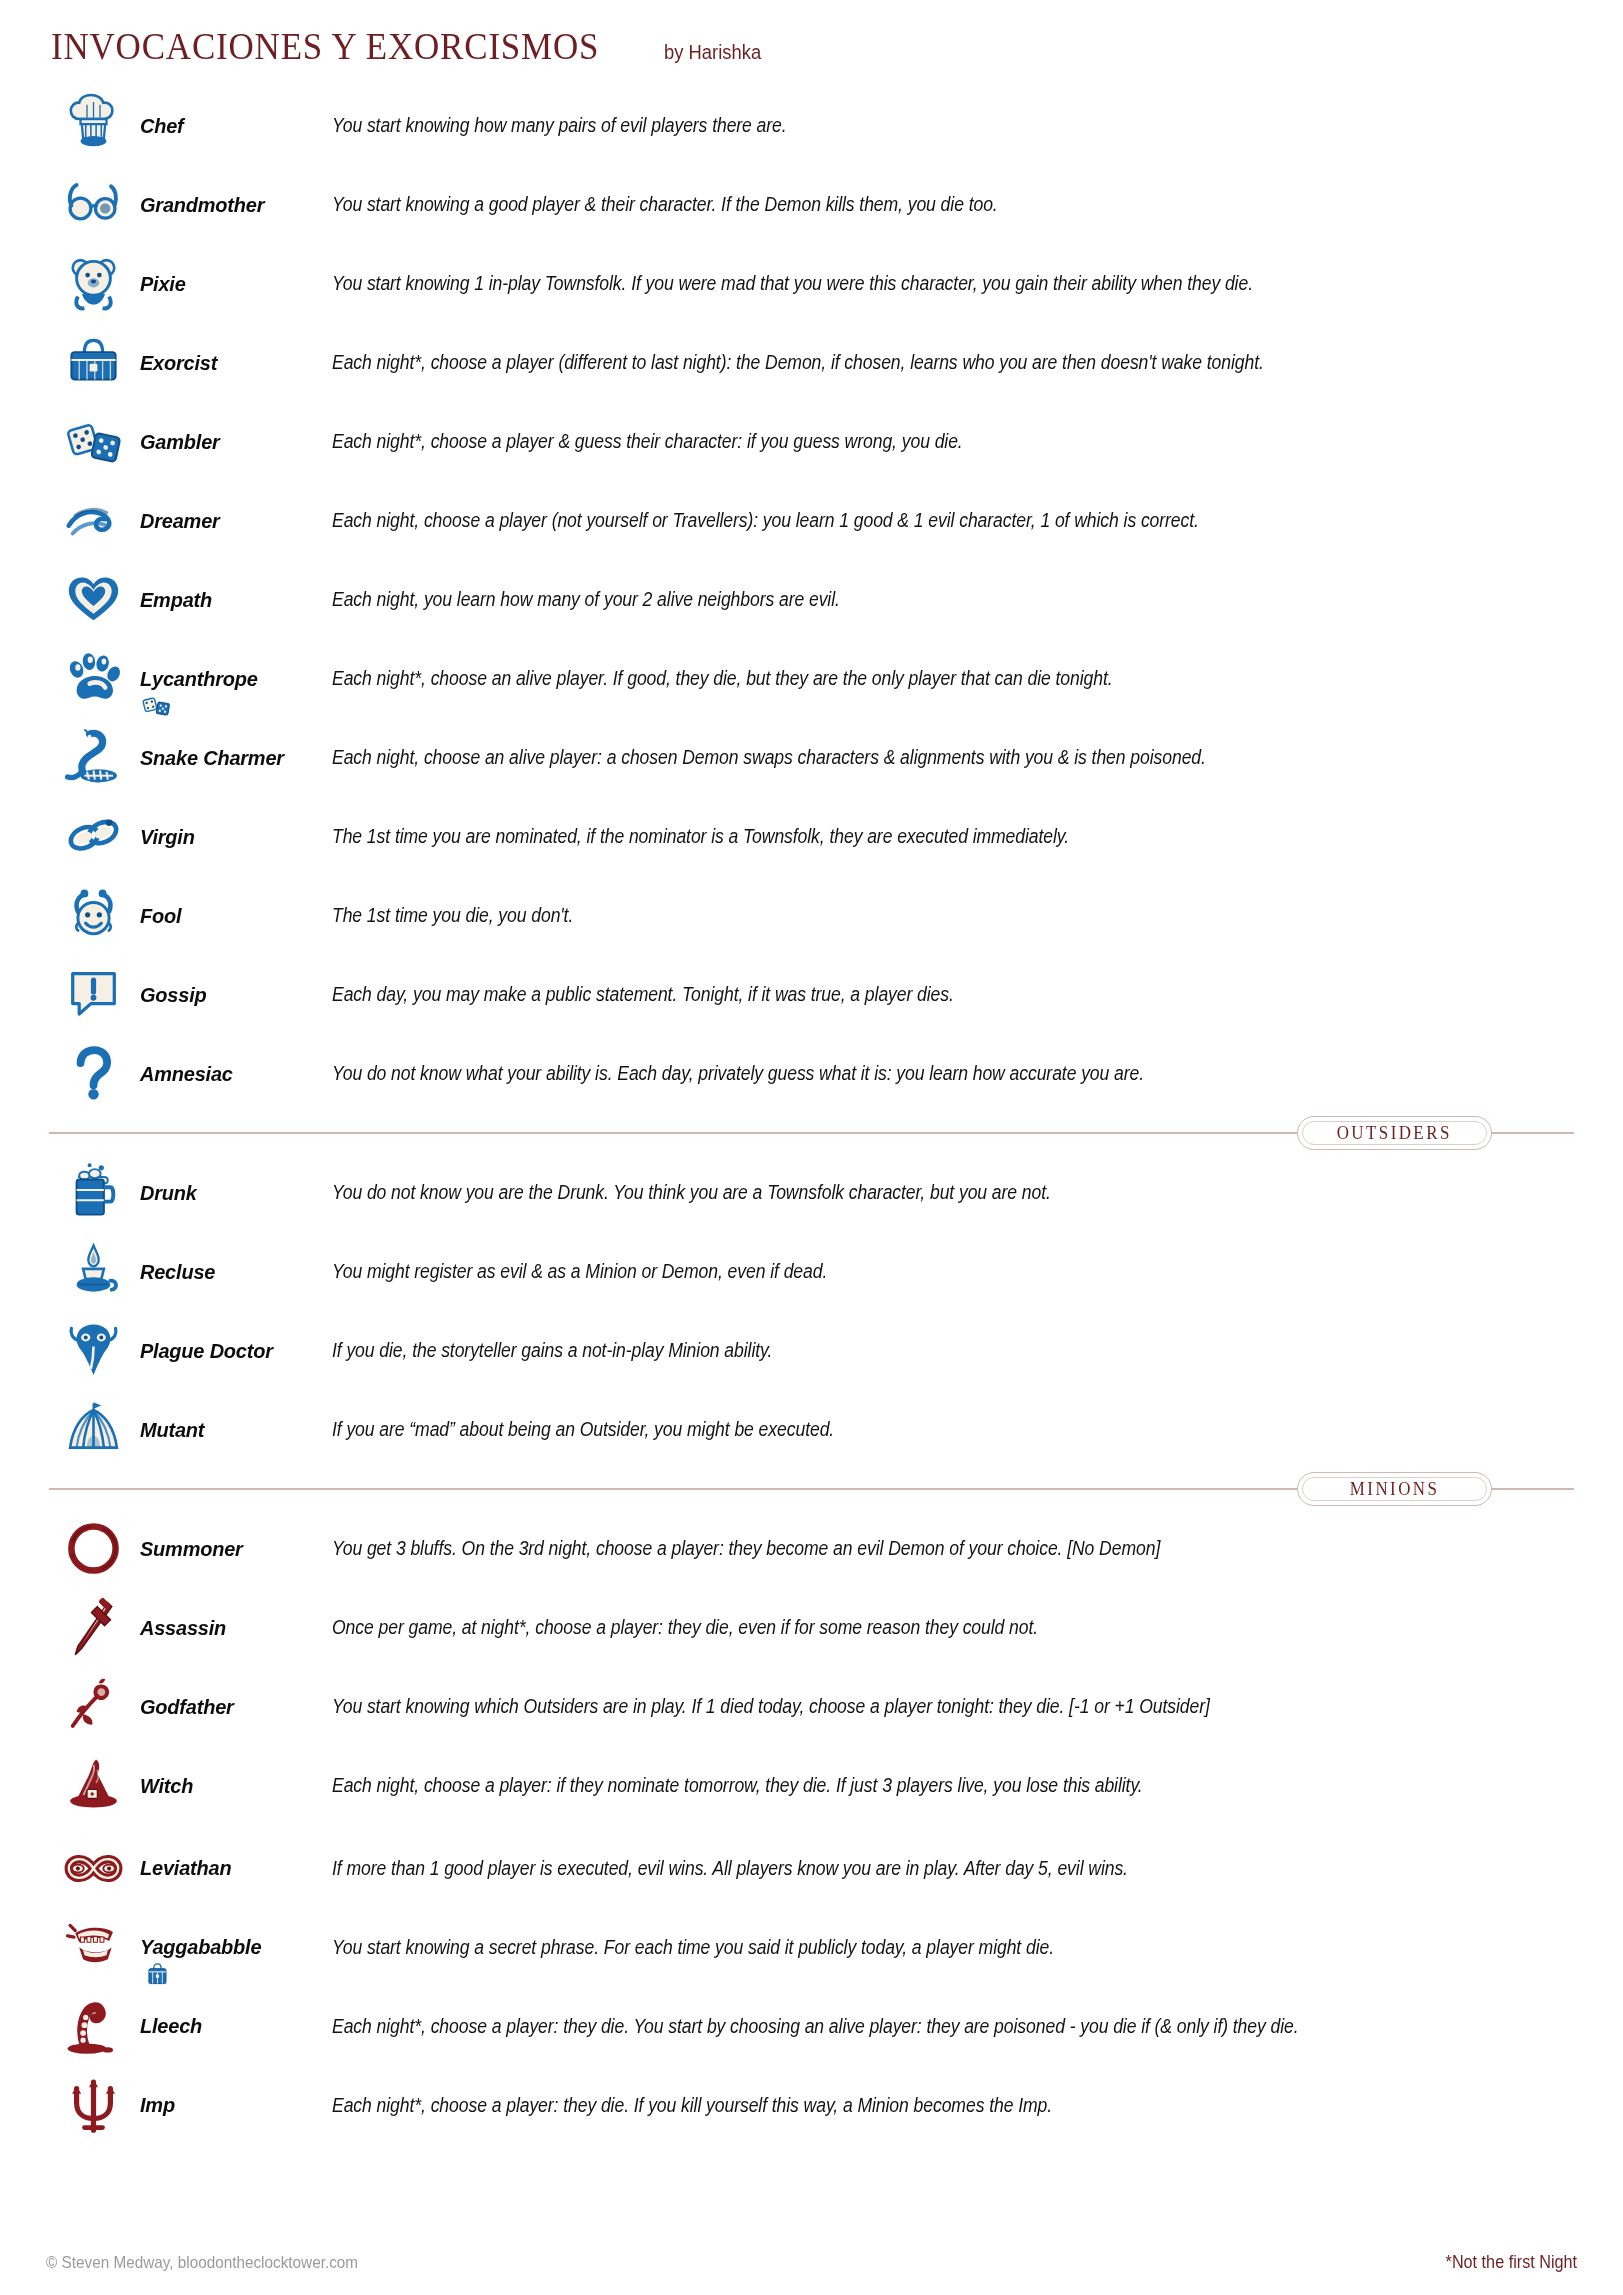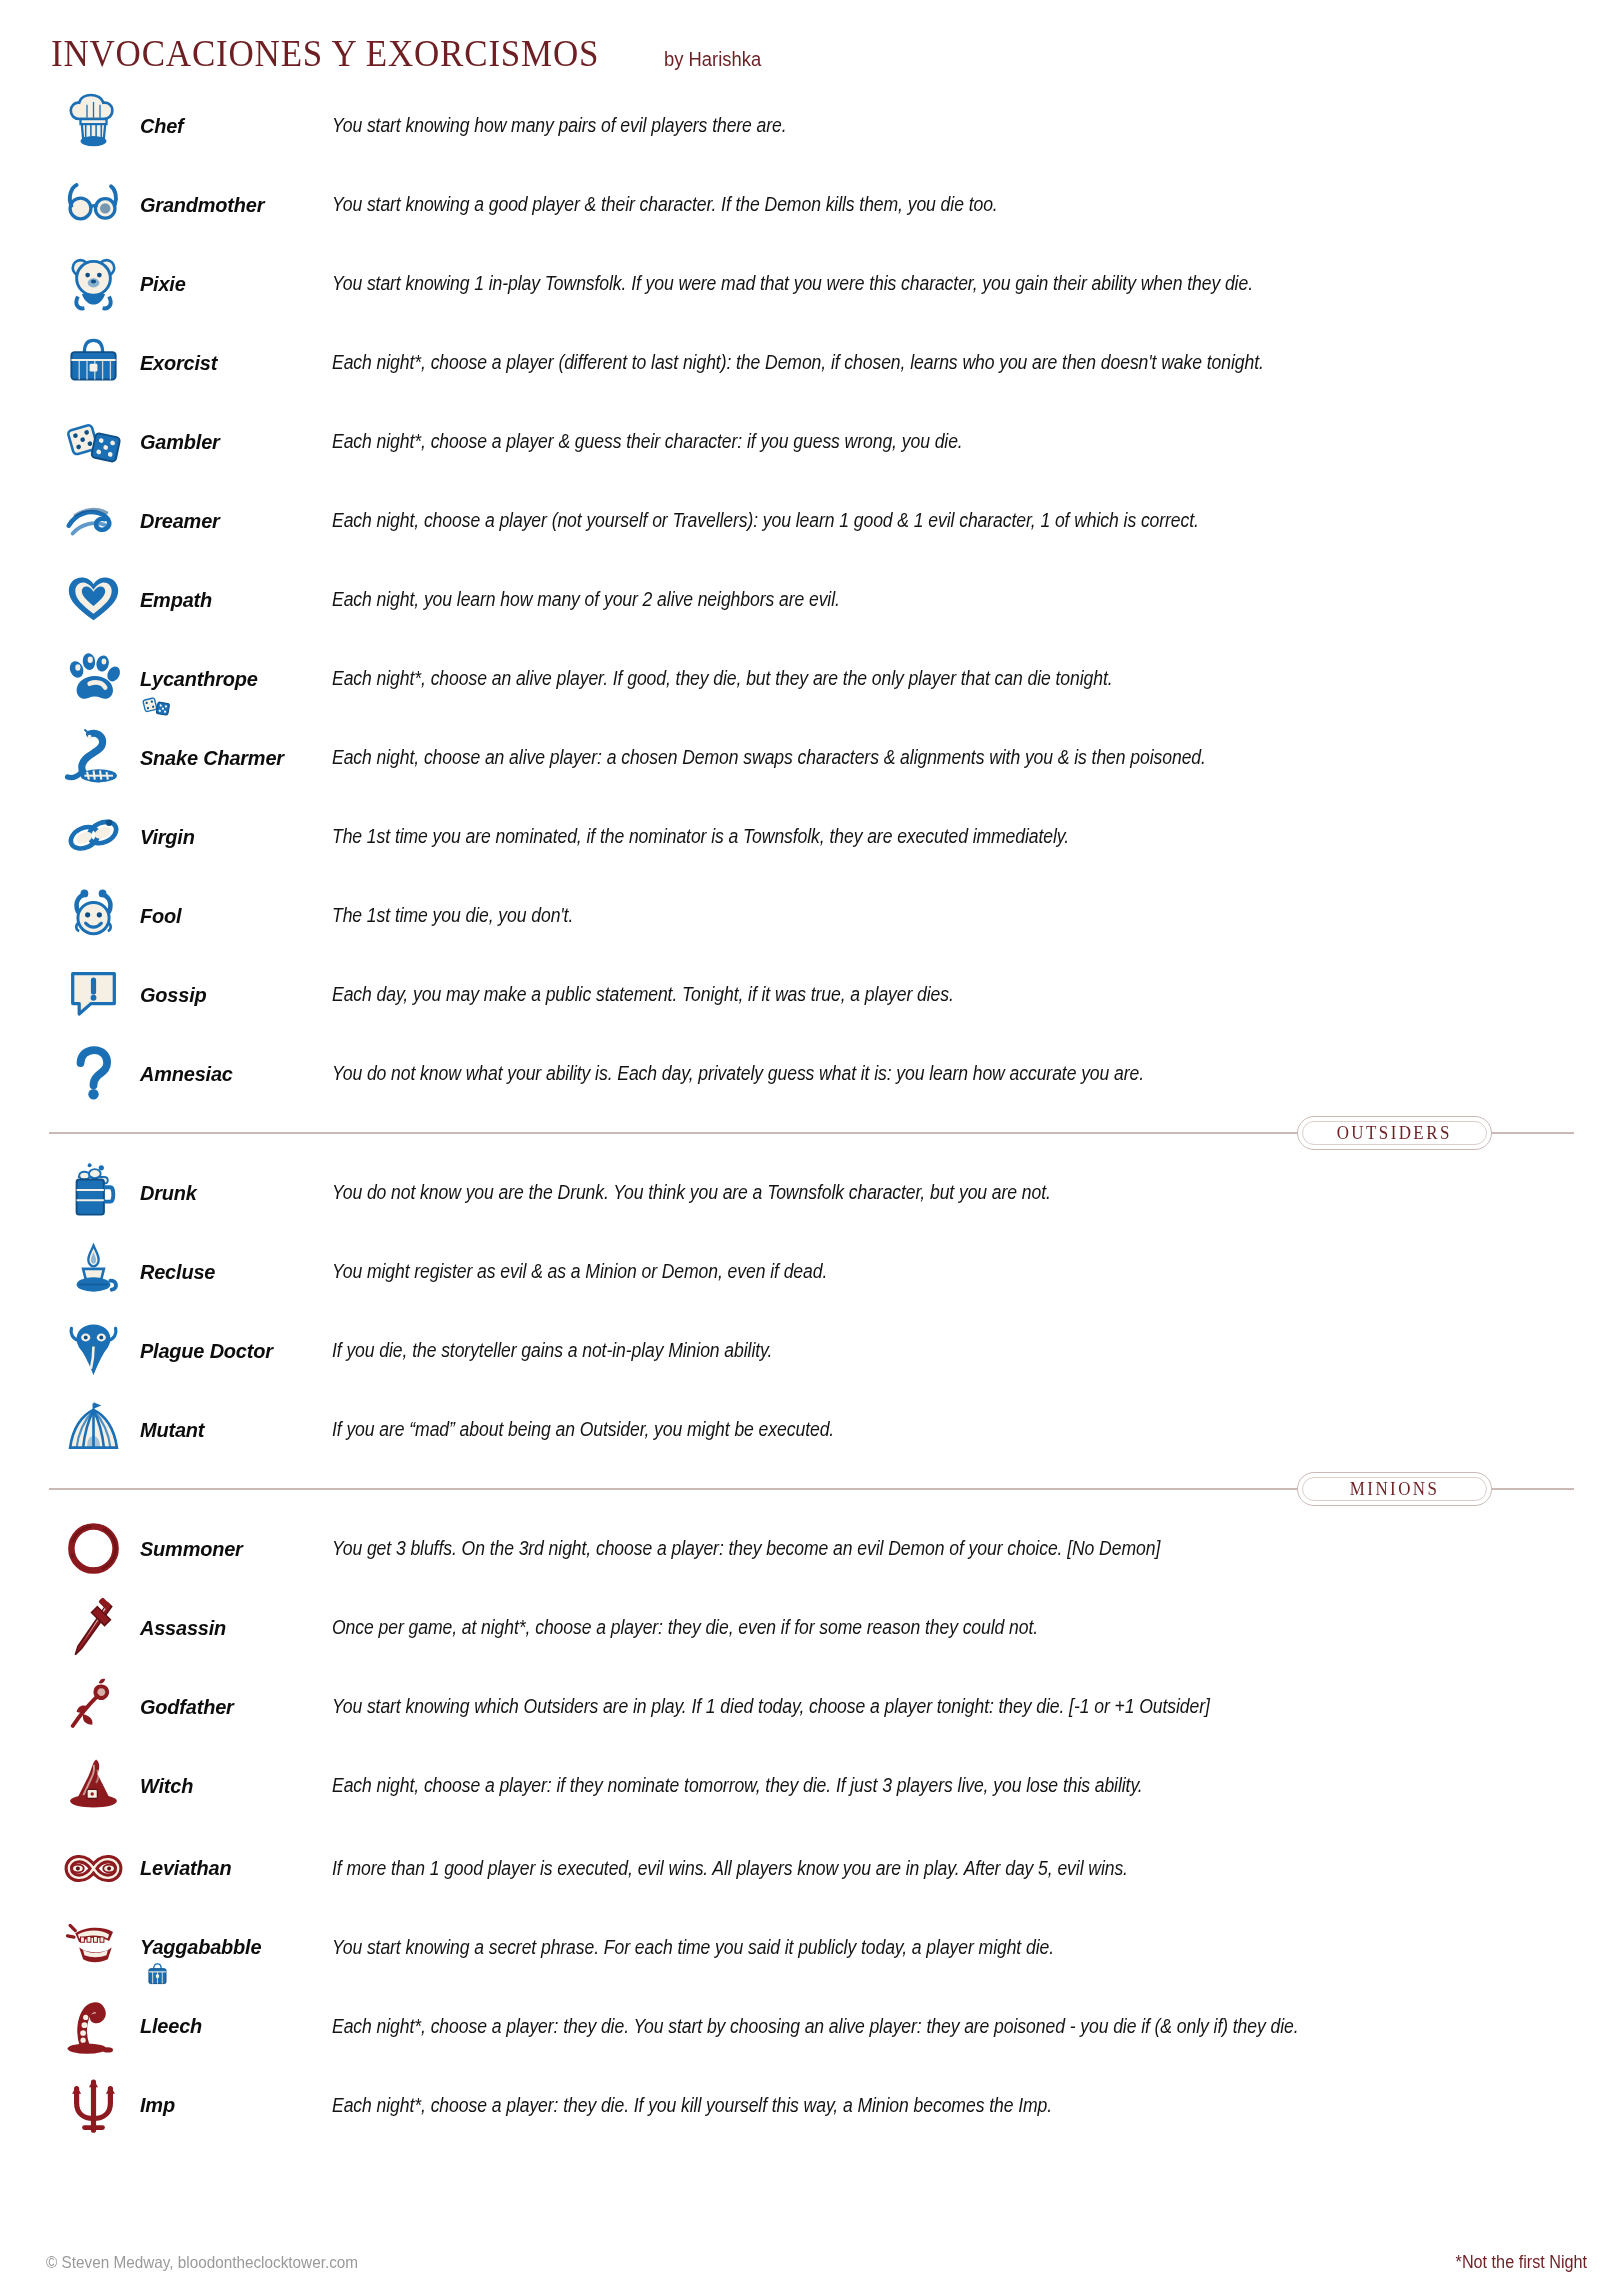--- a/index.html
+++ b/index.html
@@ -20,21 +20,21 @@
     width: 1623px;
     height: 2295px;
     position: relative;
     padding: 0 46px;
   }
 
   
   .header {
     position: relative;
     height: 83px;
-    padding-top: 31px;
+    padding-top: 24px;
   }
   .title-row {
     display: flex;
     align-items: baseline;
     gap: 17px;
     padding-left: 4.6px;
   }
   .title {
     font-family: "Liberation Serif", serif;
     font-size: 38px;
@@ -155,21 +155,21 @@
     white-space: nowrap;
     transform: scaleX(0.88);
     transform-origin: left center;
     letter-spacing: -0.1px;
   }
 
   
   .footer {
     position: absolute;
     left: 46px;
-    right: 36px;
+    right: 46px;
     bottom: 21.6px;
     display: flex;
     justify-content: space-between;
     align-items: flex-end;
   }
   .copyright {
     font-family: "Liberation Sans", sans-serif;
     font-size: 17px;
     color: #9a9a9a;
     transform: scaleX(0.9);

